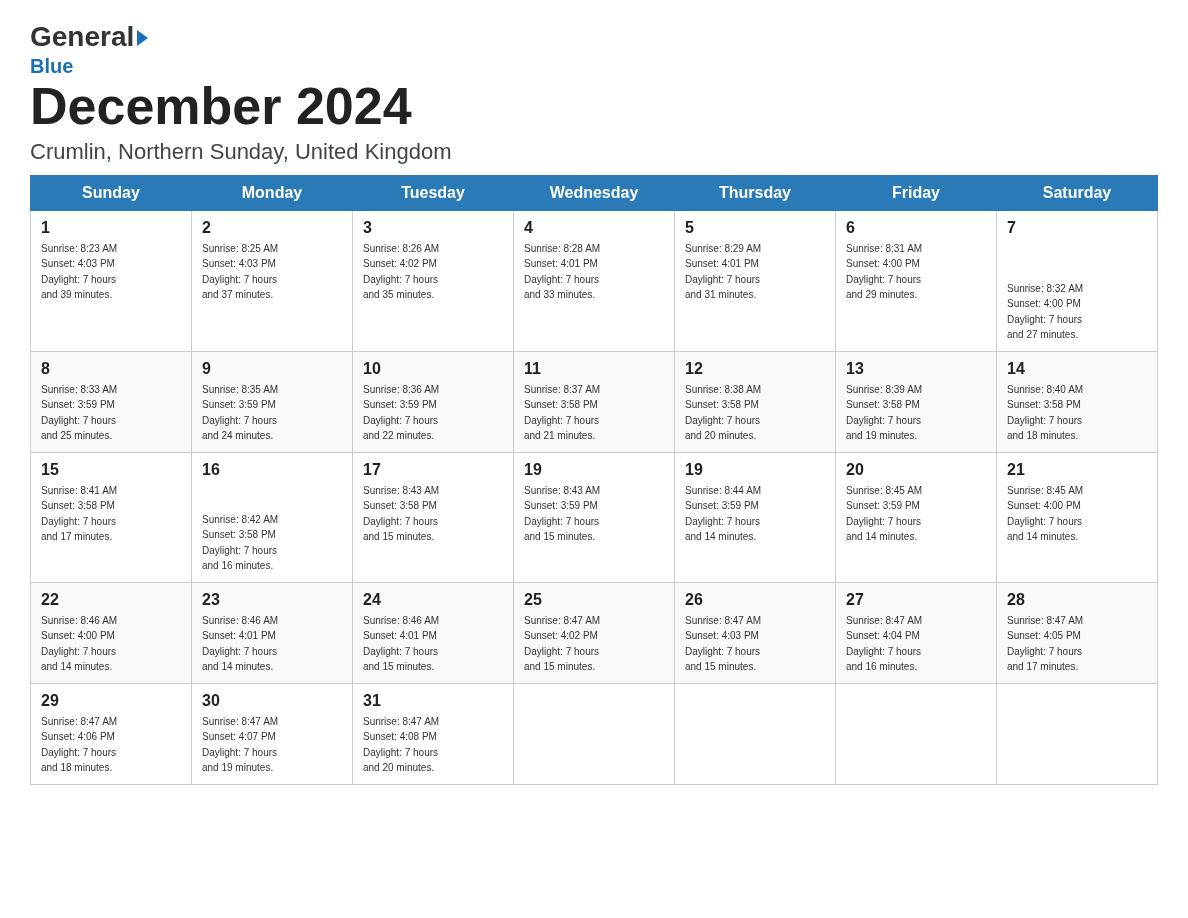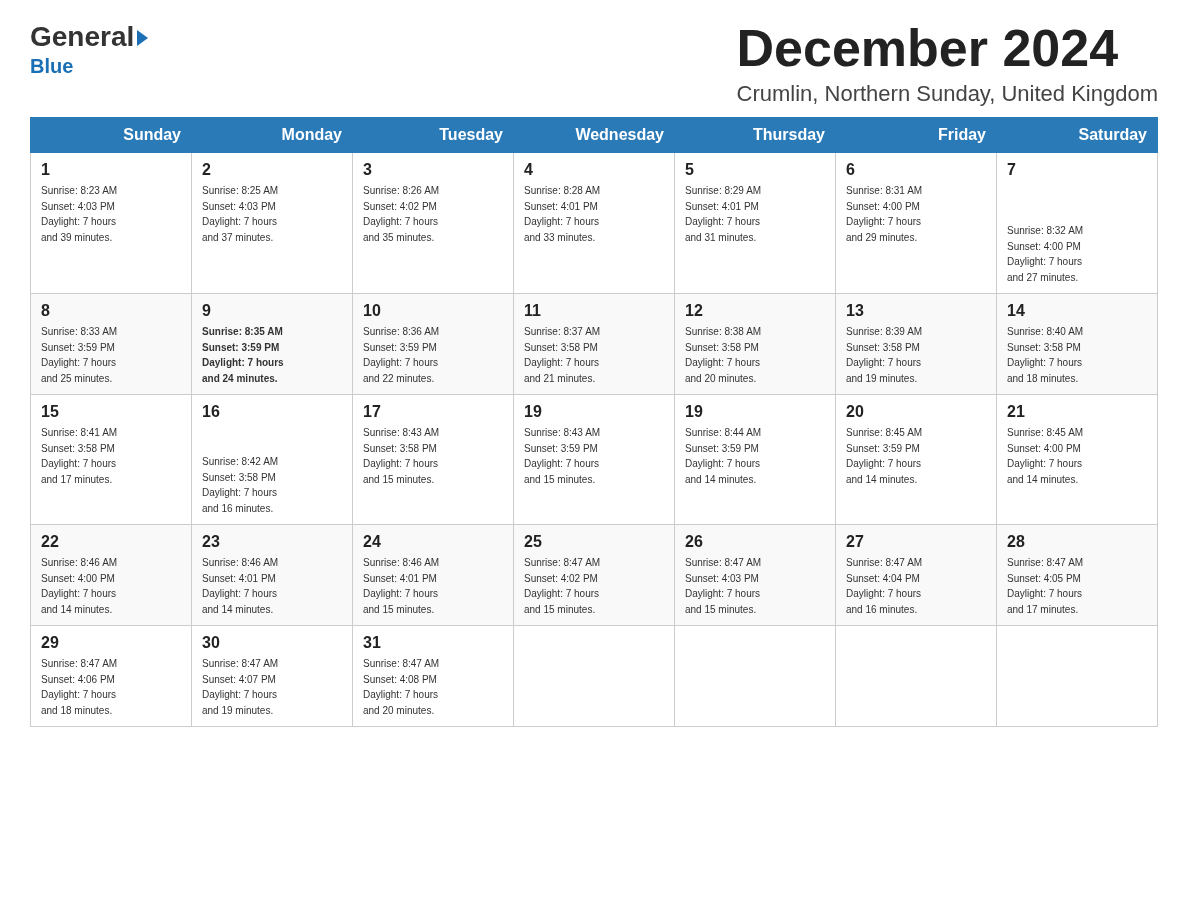--- a/index.html
+++ b/index.html
@@ -8,20 +8,21 @@
       background: #fff;
       padding: 20px 30px;
       width: 1188px;
       min-height: 918px;
     }
     .header {
       display: flex;
       justify-content: space-between;
       align-items: flex-start;
       margin-bottom: 10px;
+      flex-direction: column;
     }
     .title-block {
       text-align: left;
     }
     .month-title {
       font-size: 52px;
       font-weight: bold;
       color: #222;
       line-height: 1.1;
     }
@@ -33,22 +34,22 @@
     .calendar-table {
       width: 100%;
       border-collapse: collapse;
       margin-top: 10px;
     }
     .calendar-table th {
       background-color: #2a7ab8;
       color: #fff;
       font-size: 16px;
       font-weight: bold;
-      padding: 8px 10px;
-      text-align: right;
+      padding: 8px 26px;
+      text-align: center;
       border: 1px solid #2a7ab8;
     }
     .calendar-table td {
       vertical-align: top;
       padding: 8px 10px;
       border: 1px solid #ccc;
       width: calc(100% / 7);
       font-size: 13px;
       color: #333;
       background: #fff;
@@ -188,21 +189,21 @@
       <tr>
         <td>
           <span class="day-num">8</span>
           <div class="day-info" style="white-space: pre-line;">Sunrise: 8:33 AM
 Sunset: 3:59 PM
 Daylight: 7 hours
 and 25 minutes.</div>
         </td>
         <td>
           <span class="day-num">9</span>
-          <div class="day-info" style="white-space: pre-line; font-weight: bold;">Sunrise: 8:35 AM
+          <div class="day-info" style="white-space: pre-line;">Sunrise: 8:35 AM
 Sunset: 3:59 PM
 Daylight: 7 hours
 and 24 minutes.</div>
         </td>
         <td>
           <span class="day-num">10</span>
           <div class="day-info" style="white-space: pre-line;">Sunrise: 8:36 AM
 Sunset: 3:59 PM
 Daylight: 7 hours
 and 22 minutes.</div>

